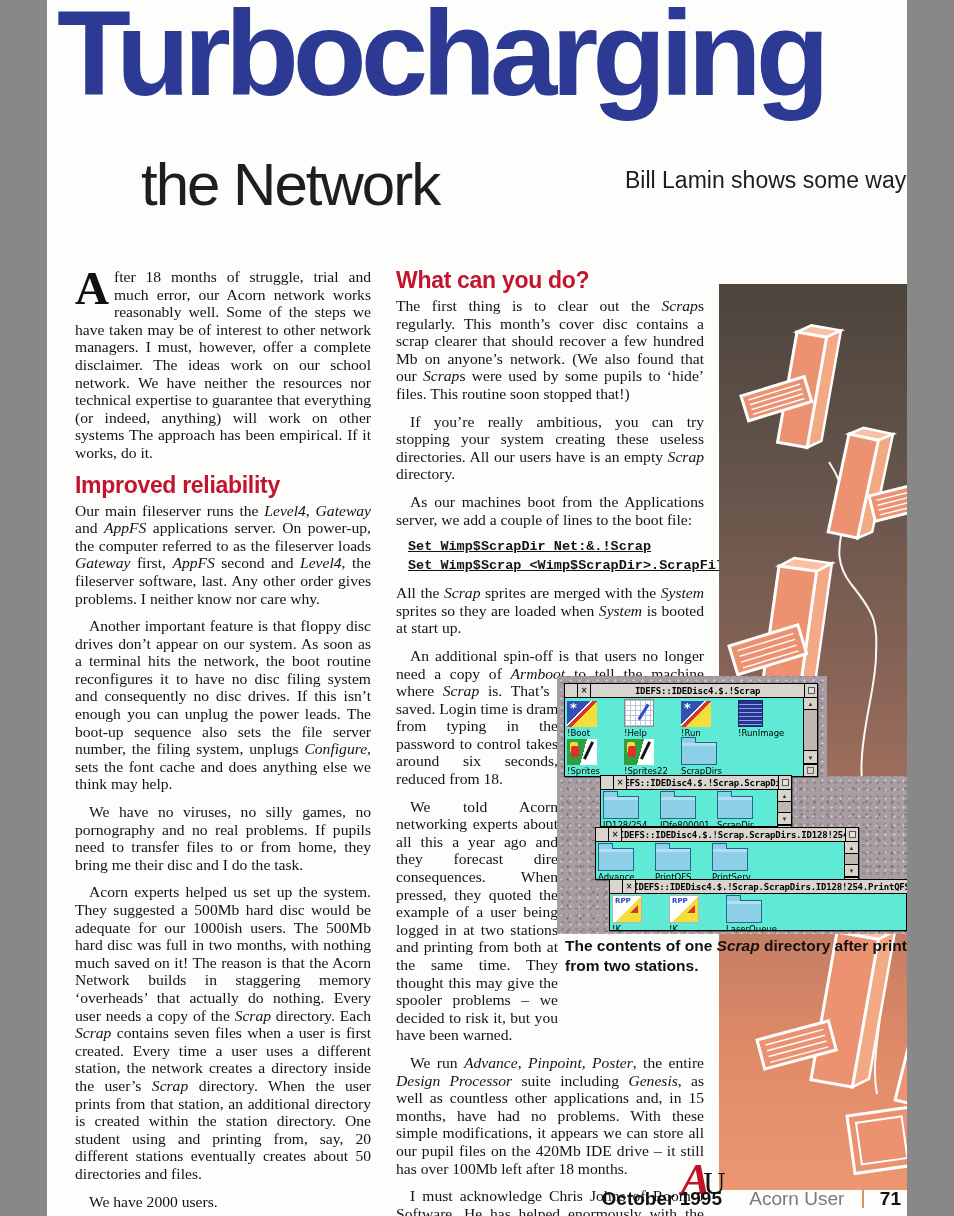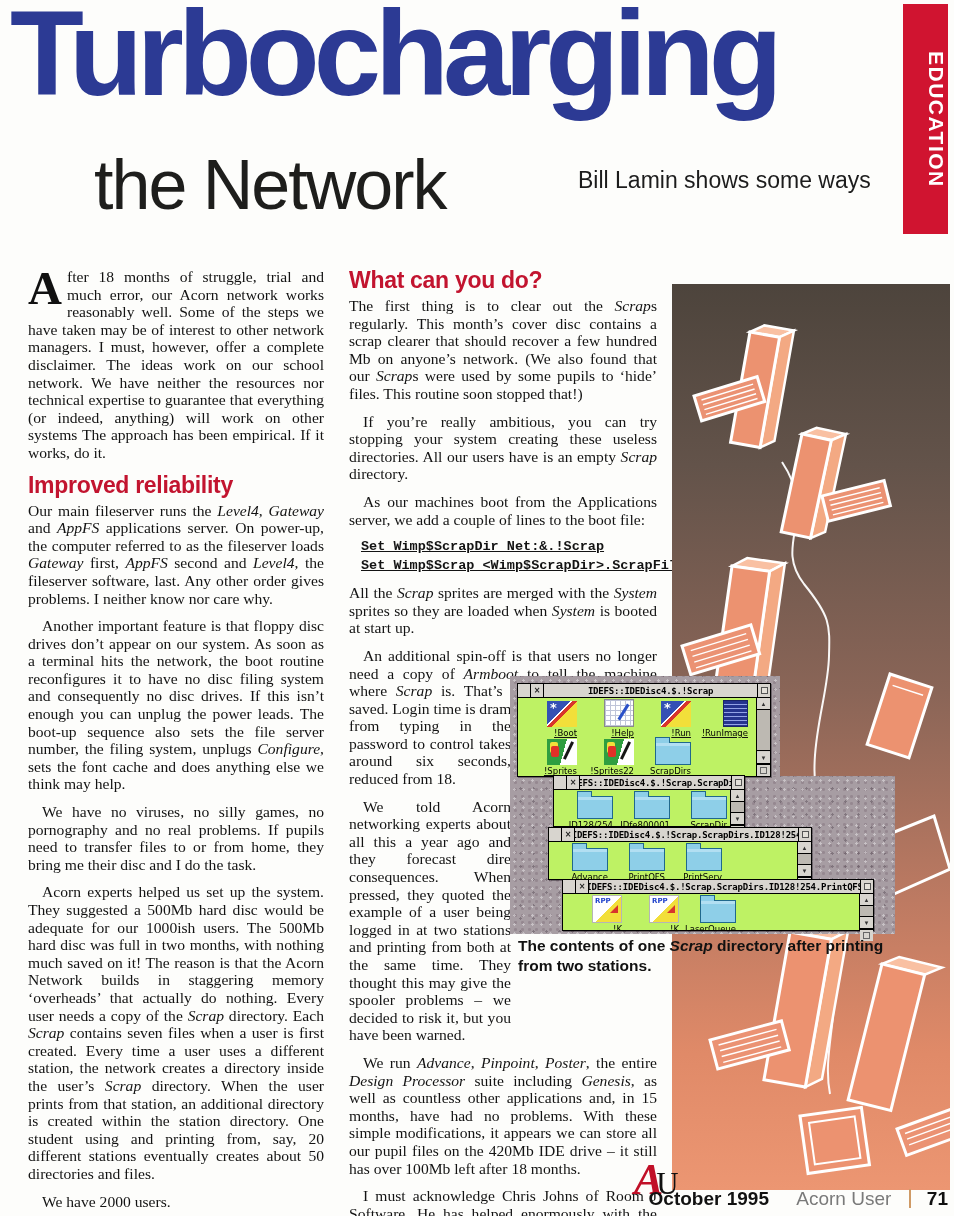--- a/index.html
+++ b/index.html
@@ -1,24 +1,24 @@
 <!DOCTYPE html>
 <html><head>
 <meta charset="utf-8">
 <style>
   html,body{margin:0;padding:0;background:#888;}
-  .page{position:relative;width:954px;height:1216px;background:#fdfdfb;margin:0 auto;overflow:hidden;
+  .page{position:relative;width:860px;height:1216px;background:#fdfdfb;margin:0 auto;overflow:hidden;
         font-family:"Liberation Serif",serif;color:#131313;}
   
   .masthead-title{position:absolute;left:10px;top:-6px;margin:0;
     font-family:"Liberation Sans",sans-serif;font-weight:bold;
     font-size:121px;line-height:118px;letter-spacing:-6px;color:#2c3a94;white-space:nowrap;}
   .masthead-sub{position:absolute;left:94px;top:142px;margin:0;
     font-family:"Liberation Sans",sans-serif;font-weight:normal;
-    font-size:70px;line-height:86px;letter-spacing:-2px;color:#1e1e1c;white-space:nowrap;}
+    font-size:60px;line-height:86px;letter-spacing:-2px;color:#1e1e1c;white-space:nowrap;}
   .byline{position:absolute;left:578px;top:166px;width:300px;
     font-family:"Liberation Sans",sans-serif;font-size:23px;line-height:28px;color:#1c1c1c;}
   .edu-tab{position:absolute;left:903px;top:4px;width:45px;height:230px;background:#d01430;
     color:#fff;font-family:"Liberation Sans",sans-serif;font-weight:bold;font-size:21px;
     letter-spacing:1.5px;writing-mode:vertical-rl;text-align:center;padding-top:0;}
   
   .col{position:absolute;top:268px;font-size:15.6px;line-height:17.6px;text-align:justify;}
   .col-left{left:28px;width:296px;}
   .col-right{left:349px;width:308px;}
   .body-p{margin:0;}
@@ -38,34 +38,34 @@
   .illus svg{display:block;width:100%;height:100%;}
   
   .inset{position:absolute;left:510px;top:676px;width:392px;height:258px;z-index:5;}
   .tex{position:absolute;background-color:#a79da3;
     background-image:radial-gradient(rgba(255,255,255,.38) 1px,transparent 1.4px),
       radial-gradient(rgba(70,56,68,.38) 1px,transparent 1.4px),
       radial-gradient(rgba(135,118,128,.55) 1.2px,transparent 1.8px);
     background-size:9px 9px,13px 13px,7px 7px;background-position:0 0,4px 6px,2px 3px;}
   .tex-a{left:0;top:0;width:270px;height:126px;}
   .tex-b{left:0;top:100px;width:385px;height:158px;}
-  .riscwin{position:absolute;background:#bef264;border:1px solid #000;box-shadow:1px 1px 0 rgba(40,30,40,.45);}
+  .riscwin{position:absolute;background:#5eead4;border:1px solid #000;box-shadow:1px 1px 0 rgba(40,30,40,.45);}
   .titlebar{display:flex;align-items:stretch;height:13px;background:#d8d5cf;border-bottom:1px solid #000;}
   .tb-box{width:12px;border-right:1px solid #000;display:flex;align-items:center;justify-content:center;
     font:bold 8px "DejaVu Sans",sans-serif;color:#222;background:#d8d5cf;}
   .tb-close::before{content:"×";}
   .tb-right{margin-left:auto;border-right:none;border-left:1px solid #000;}
   .tb-right::before{content:"";width:5px;height:5px;border:1px solid #555;background:#e4e1da;}
   .win-title{flex:1;display:flex;align-items:center;justify-content:center;overflow:hidden;
     font-family:"DejaVu Sans Mono",monospace;font-weight:bold;font-size:9px;letter-spacing:-0.2px;
     color:#000;white-space:nowrap;padding:0 2px;}
   .win-body{position:relative;height:calc(100% - 14px);}
   .win-items{position:absolute;left:0;top:0;right:14px;bottom:0;display:flex;flex-wrap:wrap;
     align-content:flex-start;padding:3px 0 0 2px;overflow:hidden;}
-  .fitem{width:57px;display:flex;flex-direction:column;align-items:flex-end;margin-bottom:1px;text-decoration:underline;}
+  .fitem{width:57px;display:flex;flex-direction:column;align-items:flex-start;margin-bottom:1px;}
   .ficon-wrap{height:26px;display:flex;align-items:flex-end;}
   .flabel{font:8.5px "DejaVu Sans",sans-serif;color:#000;margin-top:1px;white-space:nowrap;}
   .win-scroll{position:absolute;top:0;right:0;bottom:0;width:13px;border-left:1px solid #000;
     background:#cfccc6;display:flex;flex-direction:column;}
   .sb-box{flex:0 0 11px;border-bottom:1px solid #000;display:flex;align-items:center;justify-content:center;
     font-size:6px;line-height:6px;color:#333;background:#d8d5cf;}
   .sb-up::before{content:"▲";}
   .sb-down::before{content:"▼";}
   .sb-thumb{flex:0 0 auto;background:#bdb9b2;border-bottom:1px solid #000;}
   .sb-space{flex:1;}

